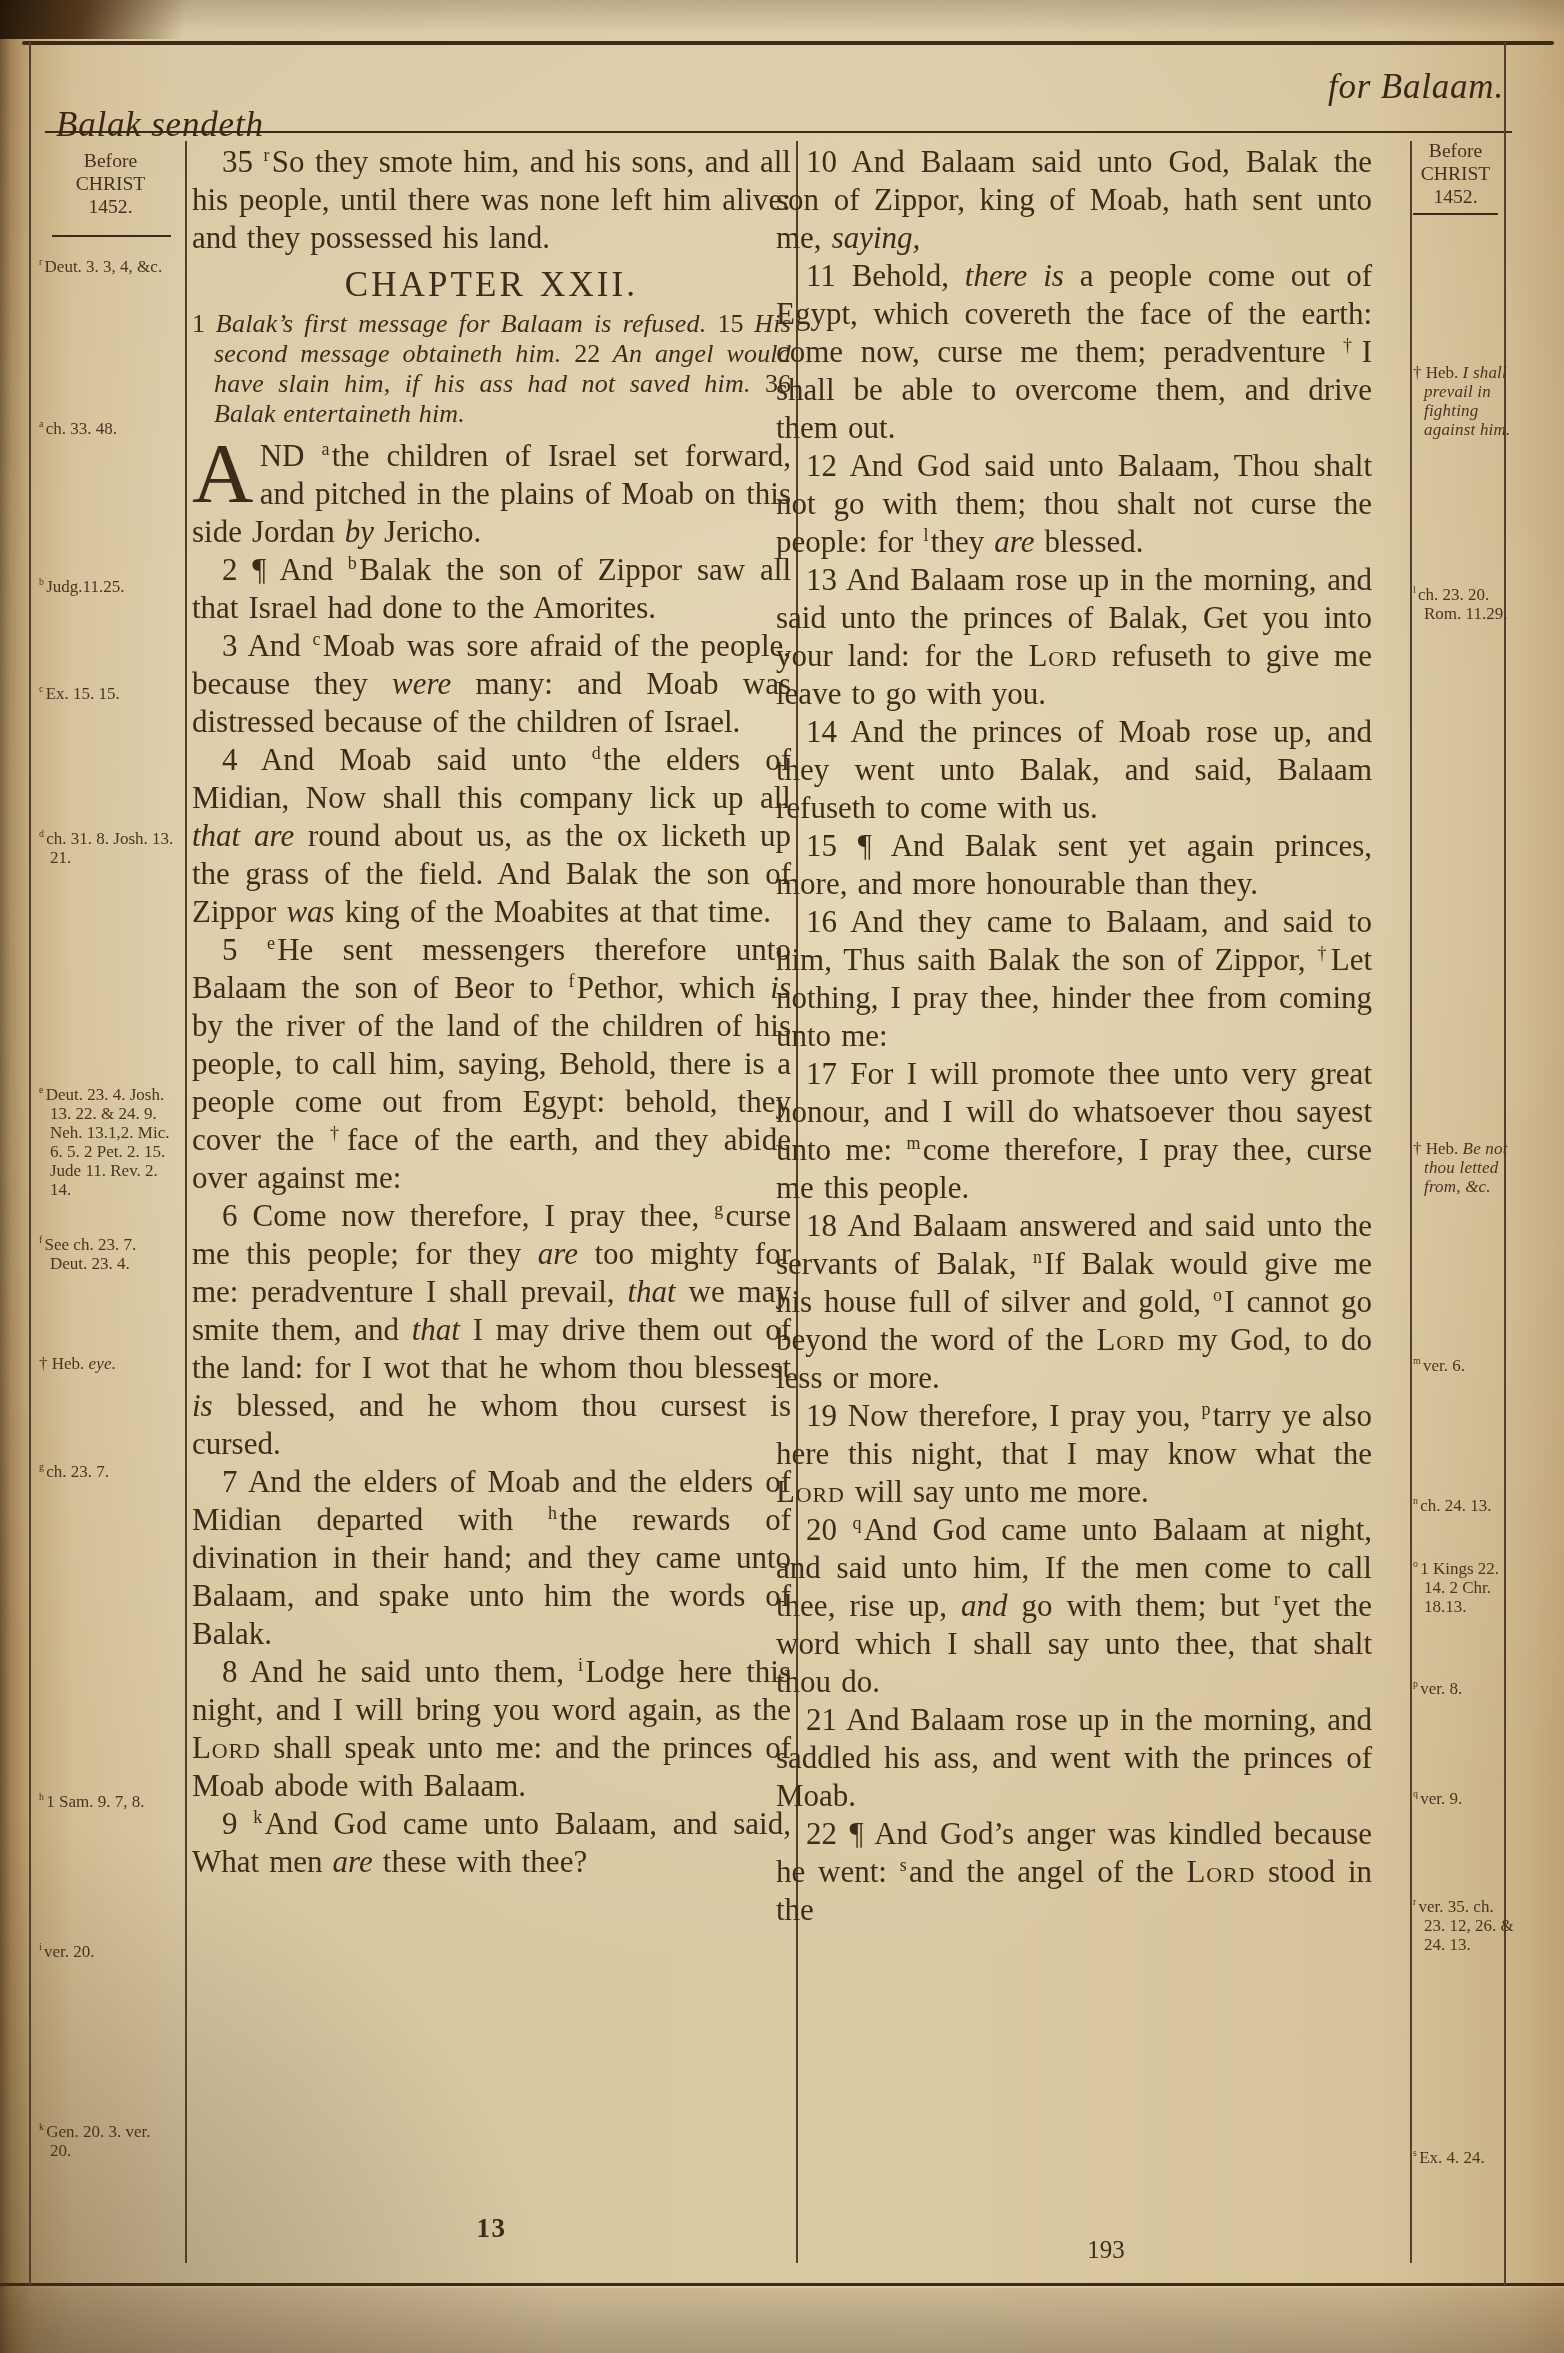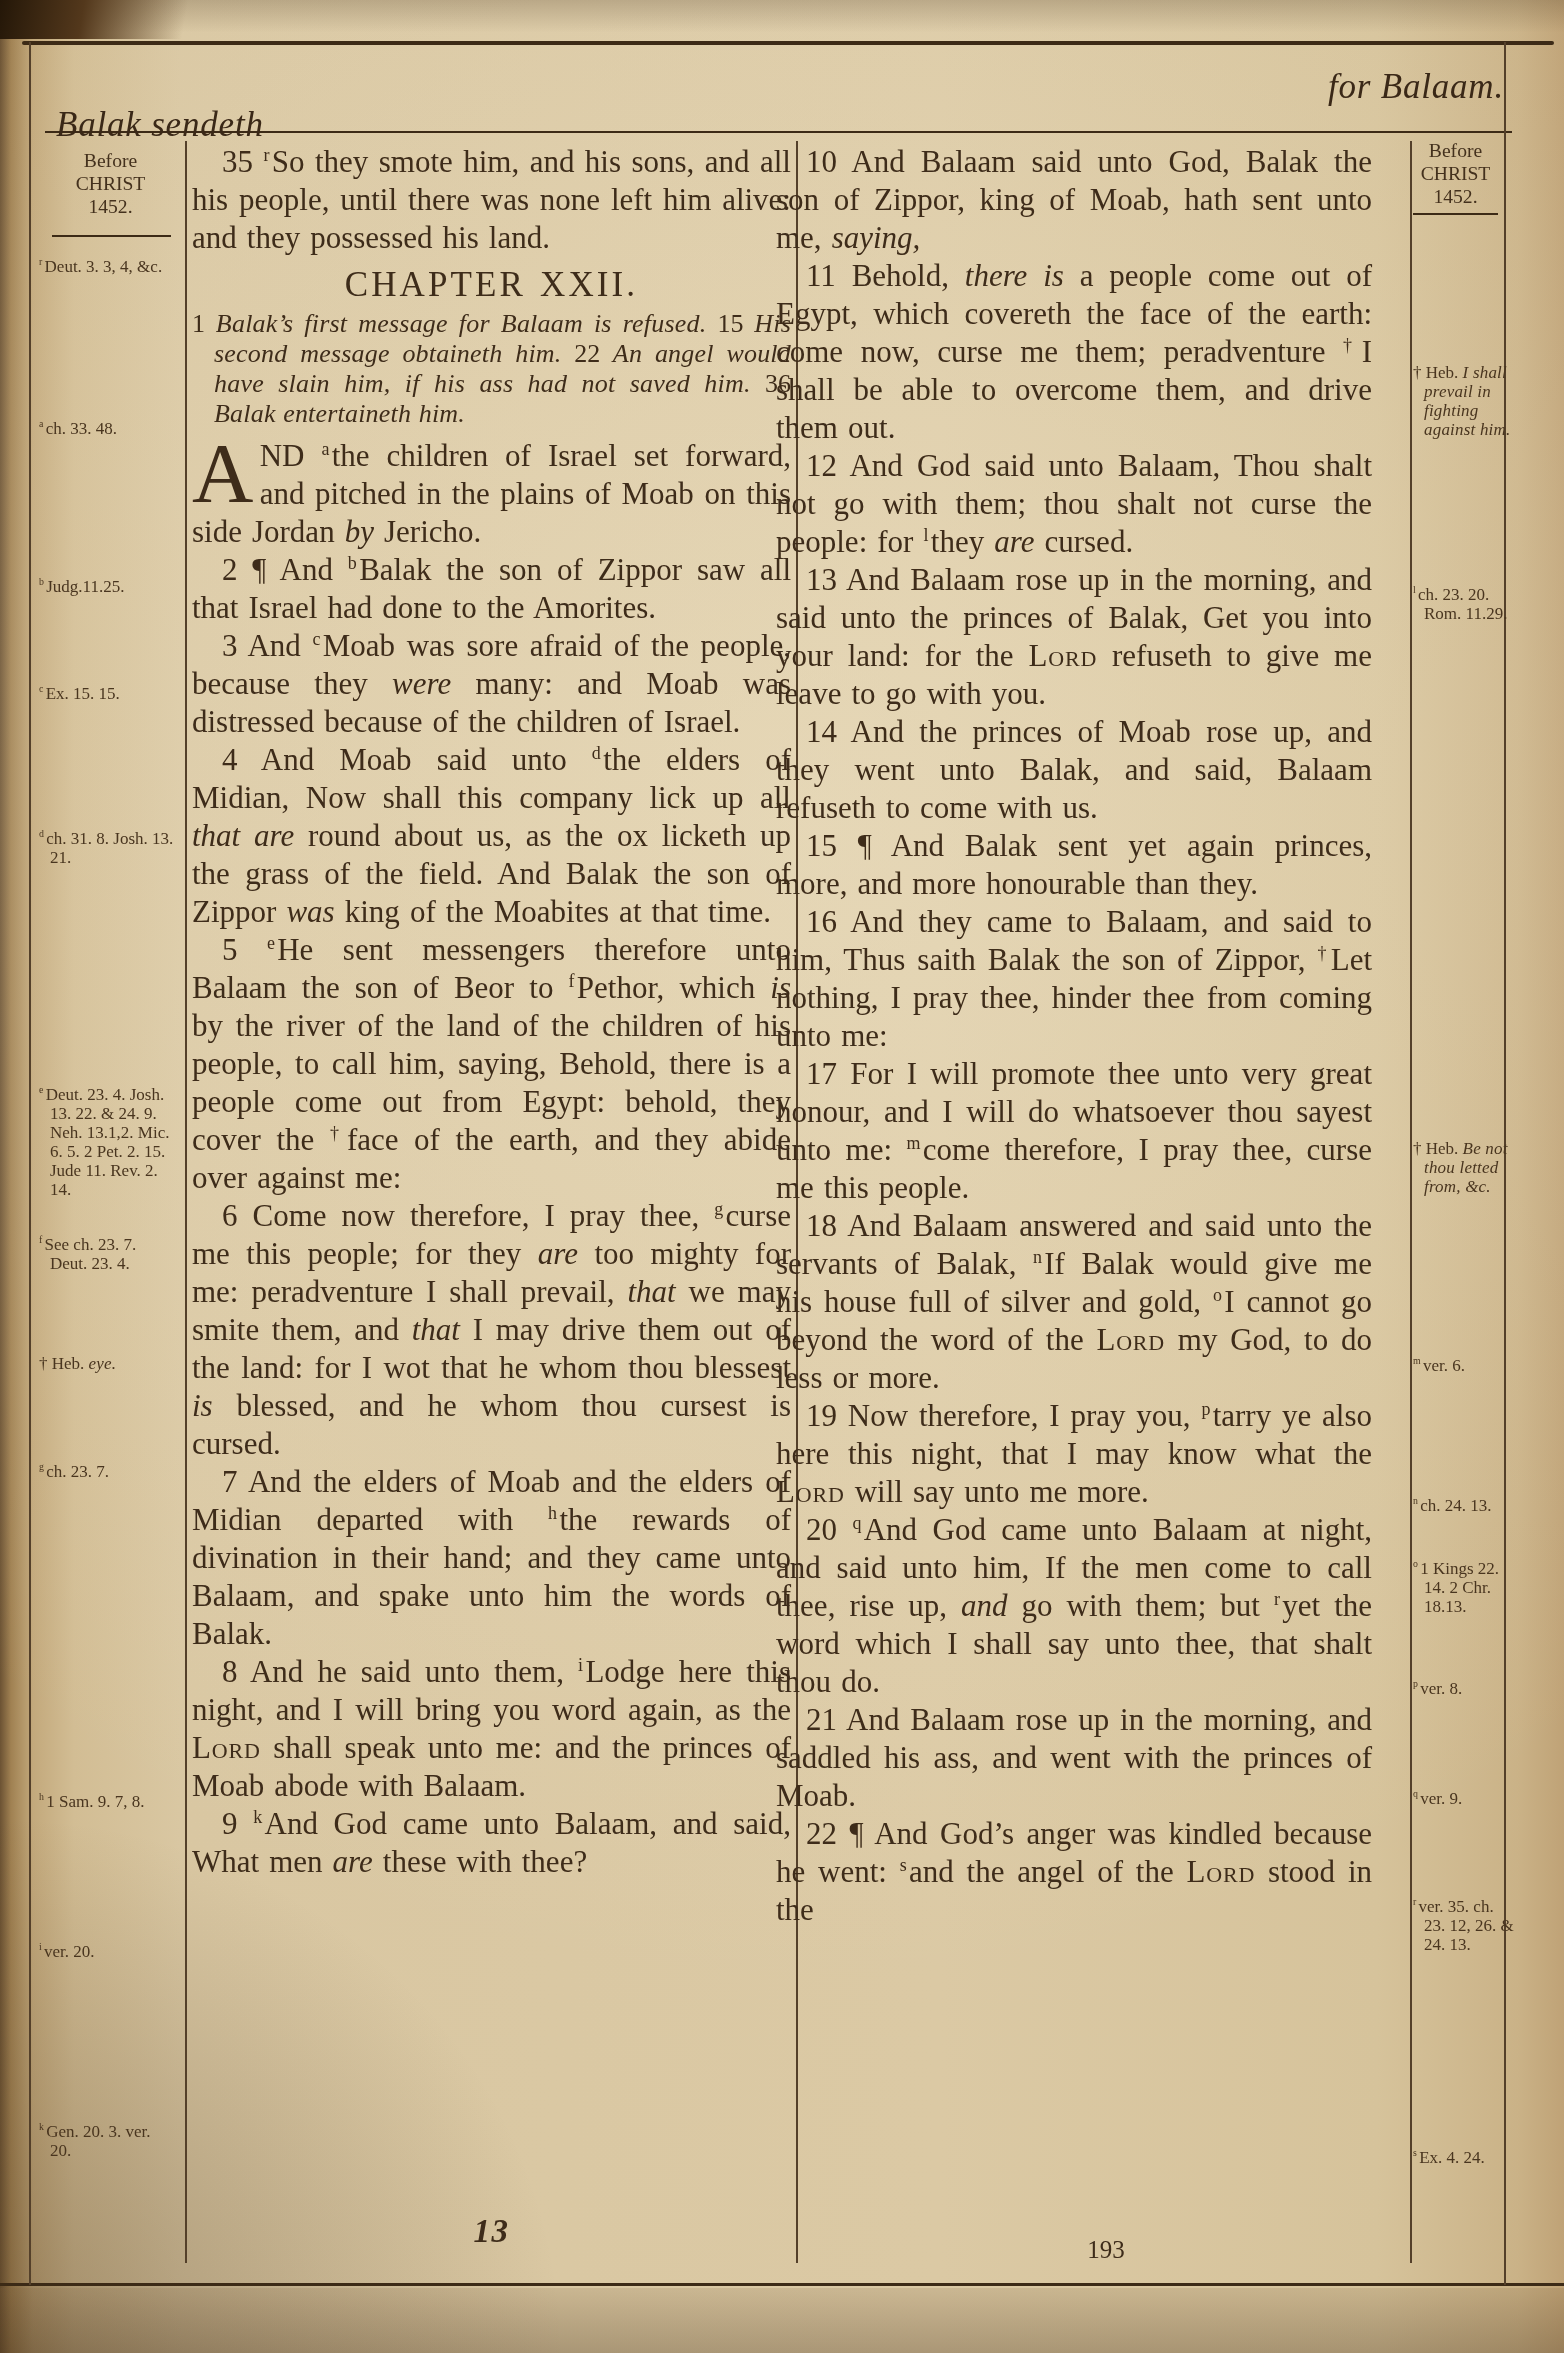--- a/index.html
+++ b/index.html
@@ -33,21 +33,21 @@
   .col p{margin:0;text-indent:30px;}
   p.nodent{text-indent:0;}
   .chap-head{text-align:center;text-indent:0 !important;font-size:35px;letter-spacing:3.1px;margin-top:9.4px !important;margin-bottom:4.7px !important;}
   .summary{font-style:normal;font-size:26px;line-height:30px;margin:3.1px 0 7.8px 0 !important;
     padding-left:22px;text-indent:-22px !important;word-spacing:0.8px;}
   .summary i{letter-spacing:0.2px;}
   sup.rm{font-size:58%;line-height:0;vertical-align:super;margin-right:2.3px;}
   .sc{font-variant:small-caps;letter-spacing:0.8px;}
   .dropcap{float:left;font-size:85px;line-height:63px;padding:4.7px 6.3px 0 0;}
   
-  .sig{position:absolute;font-weight:bold;font-size:33px;letter-spacing:1.6px;text-align:center;font-style:italic;}
+  .sig{position:absolute;font-weight:bold;font-size:27px;letter-spacing:1.6px;text-align:center;}
   .pgnum{position:absolute;font-size:25px;text-align:center;}
 </style>
 </head>
 <body>
 
 <div class="page">
 
   <div class="abs top-strip"></div>
   <div class="abs tl-wedge"></div>
   <div class="abs bottom-strip"></div>
@@ -113,21 +113,21 @@
     <p><span>5 </span><sup class="rm">e</sup><span>He sent messengers therefore unto Balaam the son of Beor to </span><sup class="rm">f</sup><span>Pethor, which </span><i>is</i><span> by the river of the land of the children of his people, to call him, saying, Behold, there is a people come out from Egypt: behold, they cover the </span><sup class="rm">†</sup><span>face of the earth, and they abide over against me:</span></p>
     <p><span>6 Come now therefore, I pray thee, </span><sup class="rm">g</sup><span>curse me this people; for they </span><i>are</i><span> too mighty for me: peradventure I shall prevail, </span><i>that</i><span> we may smite them, and </span><i>that</i><span> I may drive them out of the land: for I wot that he whom thou blessest </span><i>is</i><span> blessed, and he whom thou cursest is cursed.</span></p>
     <p><span>7 And the elders of Moab and the elders of Midian departed with </span><sup class="rm">h</sup><span>the rewards of divination in their hand; and they came unto Balaam, and spake unto him the words of Balak.</span></p>
     <p><span>8 And he said unto them, </span><sup class="rm">i</sup><span>Lodge here this night, and I will bring you word again, as the </span><span class="sc">Lord</span><span> shall speak unto me: and the princes of Moab abode with Balaam.</span></p>
     <p><span>9 </span><sup class="rm">k</sup><span>And God came unto Balaam, and said, What men </span><i>are</i><span> these with thee?</span></p>
   </div>
 
   <div class="col" style="left:776px;width:596px;">
     <p><span>10 And Balaam said unto God, Balak the son of Zippor, king of Moab, hath sent unto me, </span><i>saying,</i></p>
     <p><span>11 Behold, </span><i>there is</i><span> a people come out of Egypt, which covereth the face of the earth: come now, curse me them; peradventure </span><sup class="rm">†</sup><span>I shall be able to overcome them, and drive them out.</span></p>
-    <p><span>12 And God said unto Balaam, Thou shalt not go with them; thou shalt not curse the people: for </span><sup class="rm">l</sup><span>they </span><i>are</i><span> cursed.</span></p>
+    <p><span>12 And God said unto Balaam, Thou shalt not go with them; thou shalt not curse the people: for </span><sup class="rm">l</sup><span>they </span><i>are</i><span> blessed.</span></p>
     <p><span>13 And Balaam rose up in the morning, and said unto the princes of Balak, Get you into your land: for the </span><span class="sc">Lord</span><span> refuseth to give me leave to go with you.</span></p>
     <p><span>14 And the princes of Moab rose up, and they went unto Balak, and said, Balaam refuseth to come with us.</span></p>
     <p><span>15 ¶ And Balak sent yet again princes, more, and more honourable than they.</span></p>
     <p><span>16 And they came to Balaam, and said to him, Thus saith Balak the son of Zippor, </span><sup class="rm">†</sup><span>Let nothing, I pray thee, hinder thee from coming unto me:</span></p>
     <p><span>17 For I will promote thee unto very great honour, and I will do whatsoever thou sayest unto me: </span><sup class="rm">m</sup><span>come therefore, I pray thee, curse me this people.</span></p>
     <p><span>18 And Balaam answered and said unto the servants of Balak, </span><sup class="rm">n</sup><span>If Balak would give me his house full of silver and gold, </span><sup class="rm">o</sup><span>I cannot go beyond the word of the </span><span class="sc">Lord</span><span> my God, to do less or more.</span></p>
     <p><span>19 Now therefore, I pray you, </span><sup class="rm">p</sup><span>tarry ye also here this night, that I may know what the </span><span class="sc">Lord</span><span> will say unto me more.</span></p>
     <p><span>20 </span><sup class="rm">q</sup><span>And God came unto Balaam at night, and said unto him, If the men come to call thee, rise up, </span><i>and</i><span> go with them; but </span><sup class="rm">r</sup><span>yet the word which I shall say unto thee, that shalt thou do.</span></p>
     <p><span>21 And Balaam rose up in the morning, and saddled his ass, and went with the princes of Moab.</span></p>
     <p><span>22 ¶ And God’s anger was kindled because he went: </span><sup class="rm">s</sup><span>and the angel of the </span><span class="sc">Lord</span><span> stood in the</span></p>

